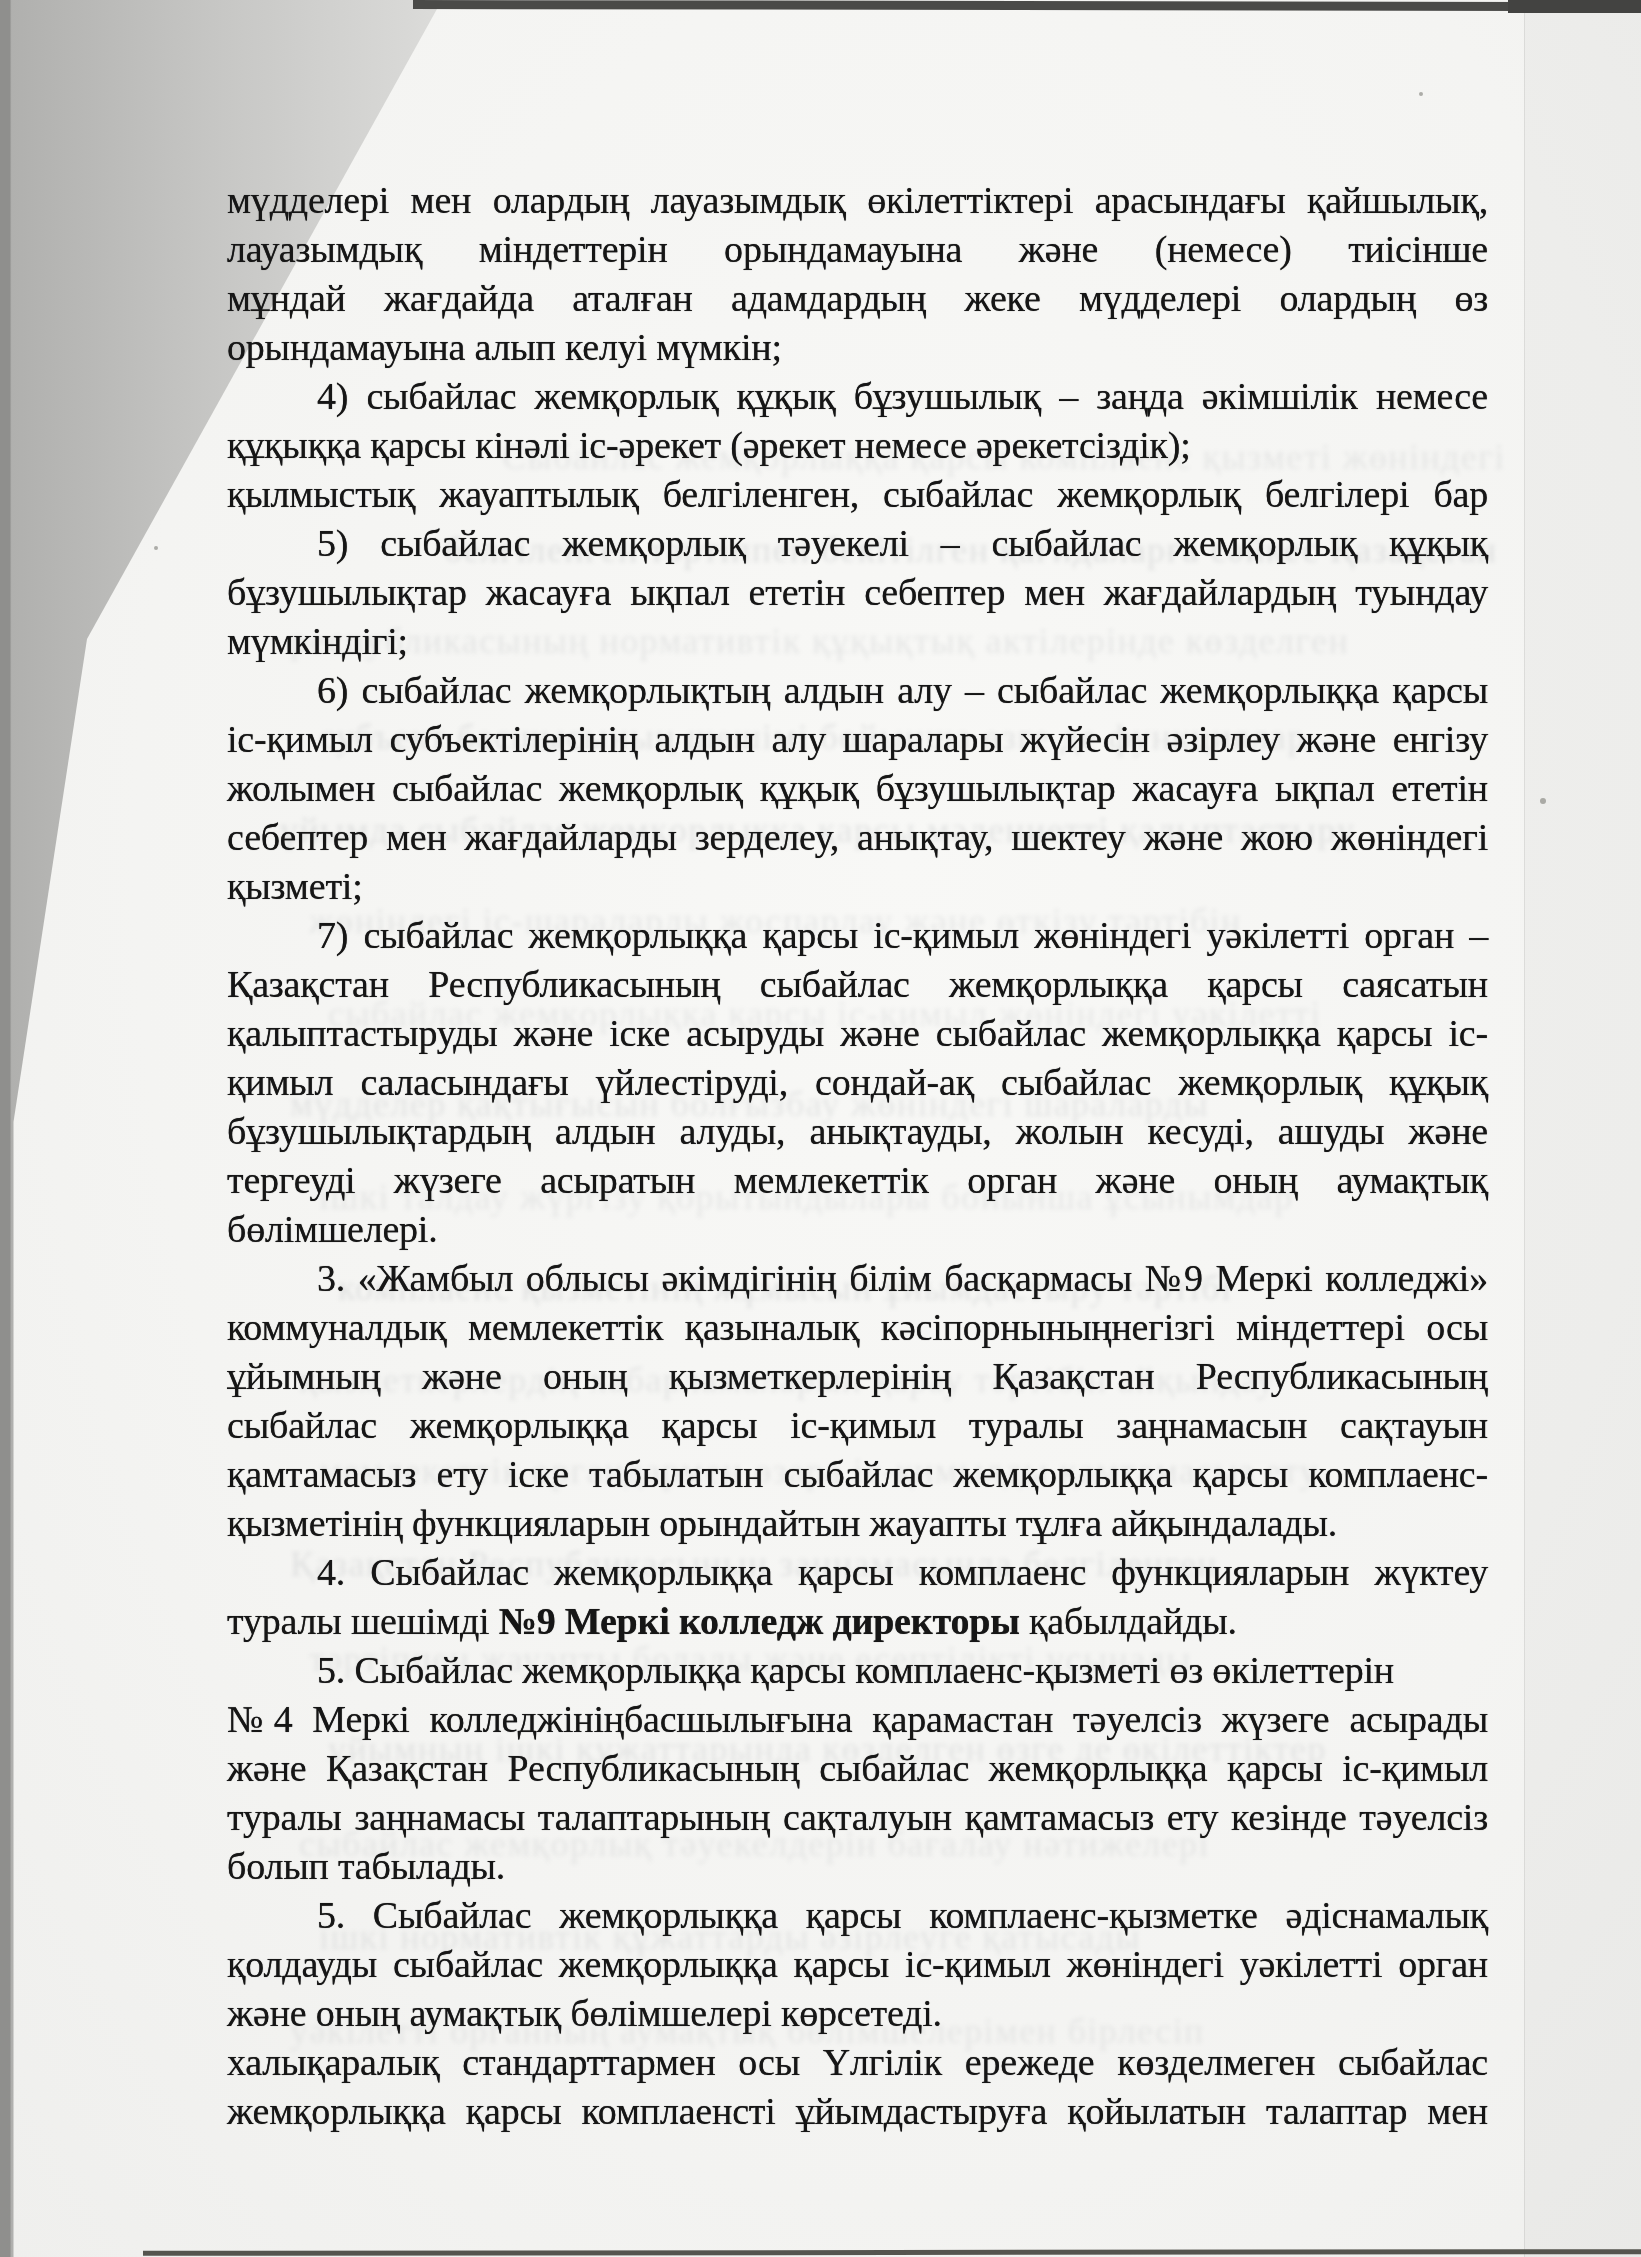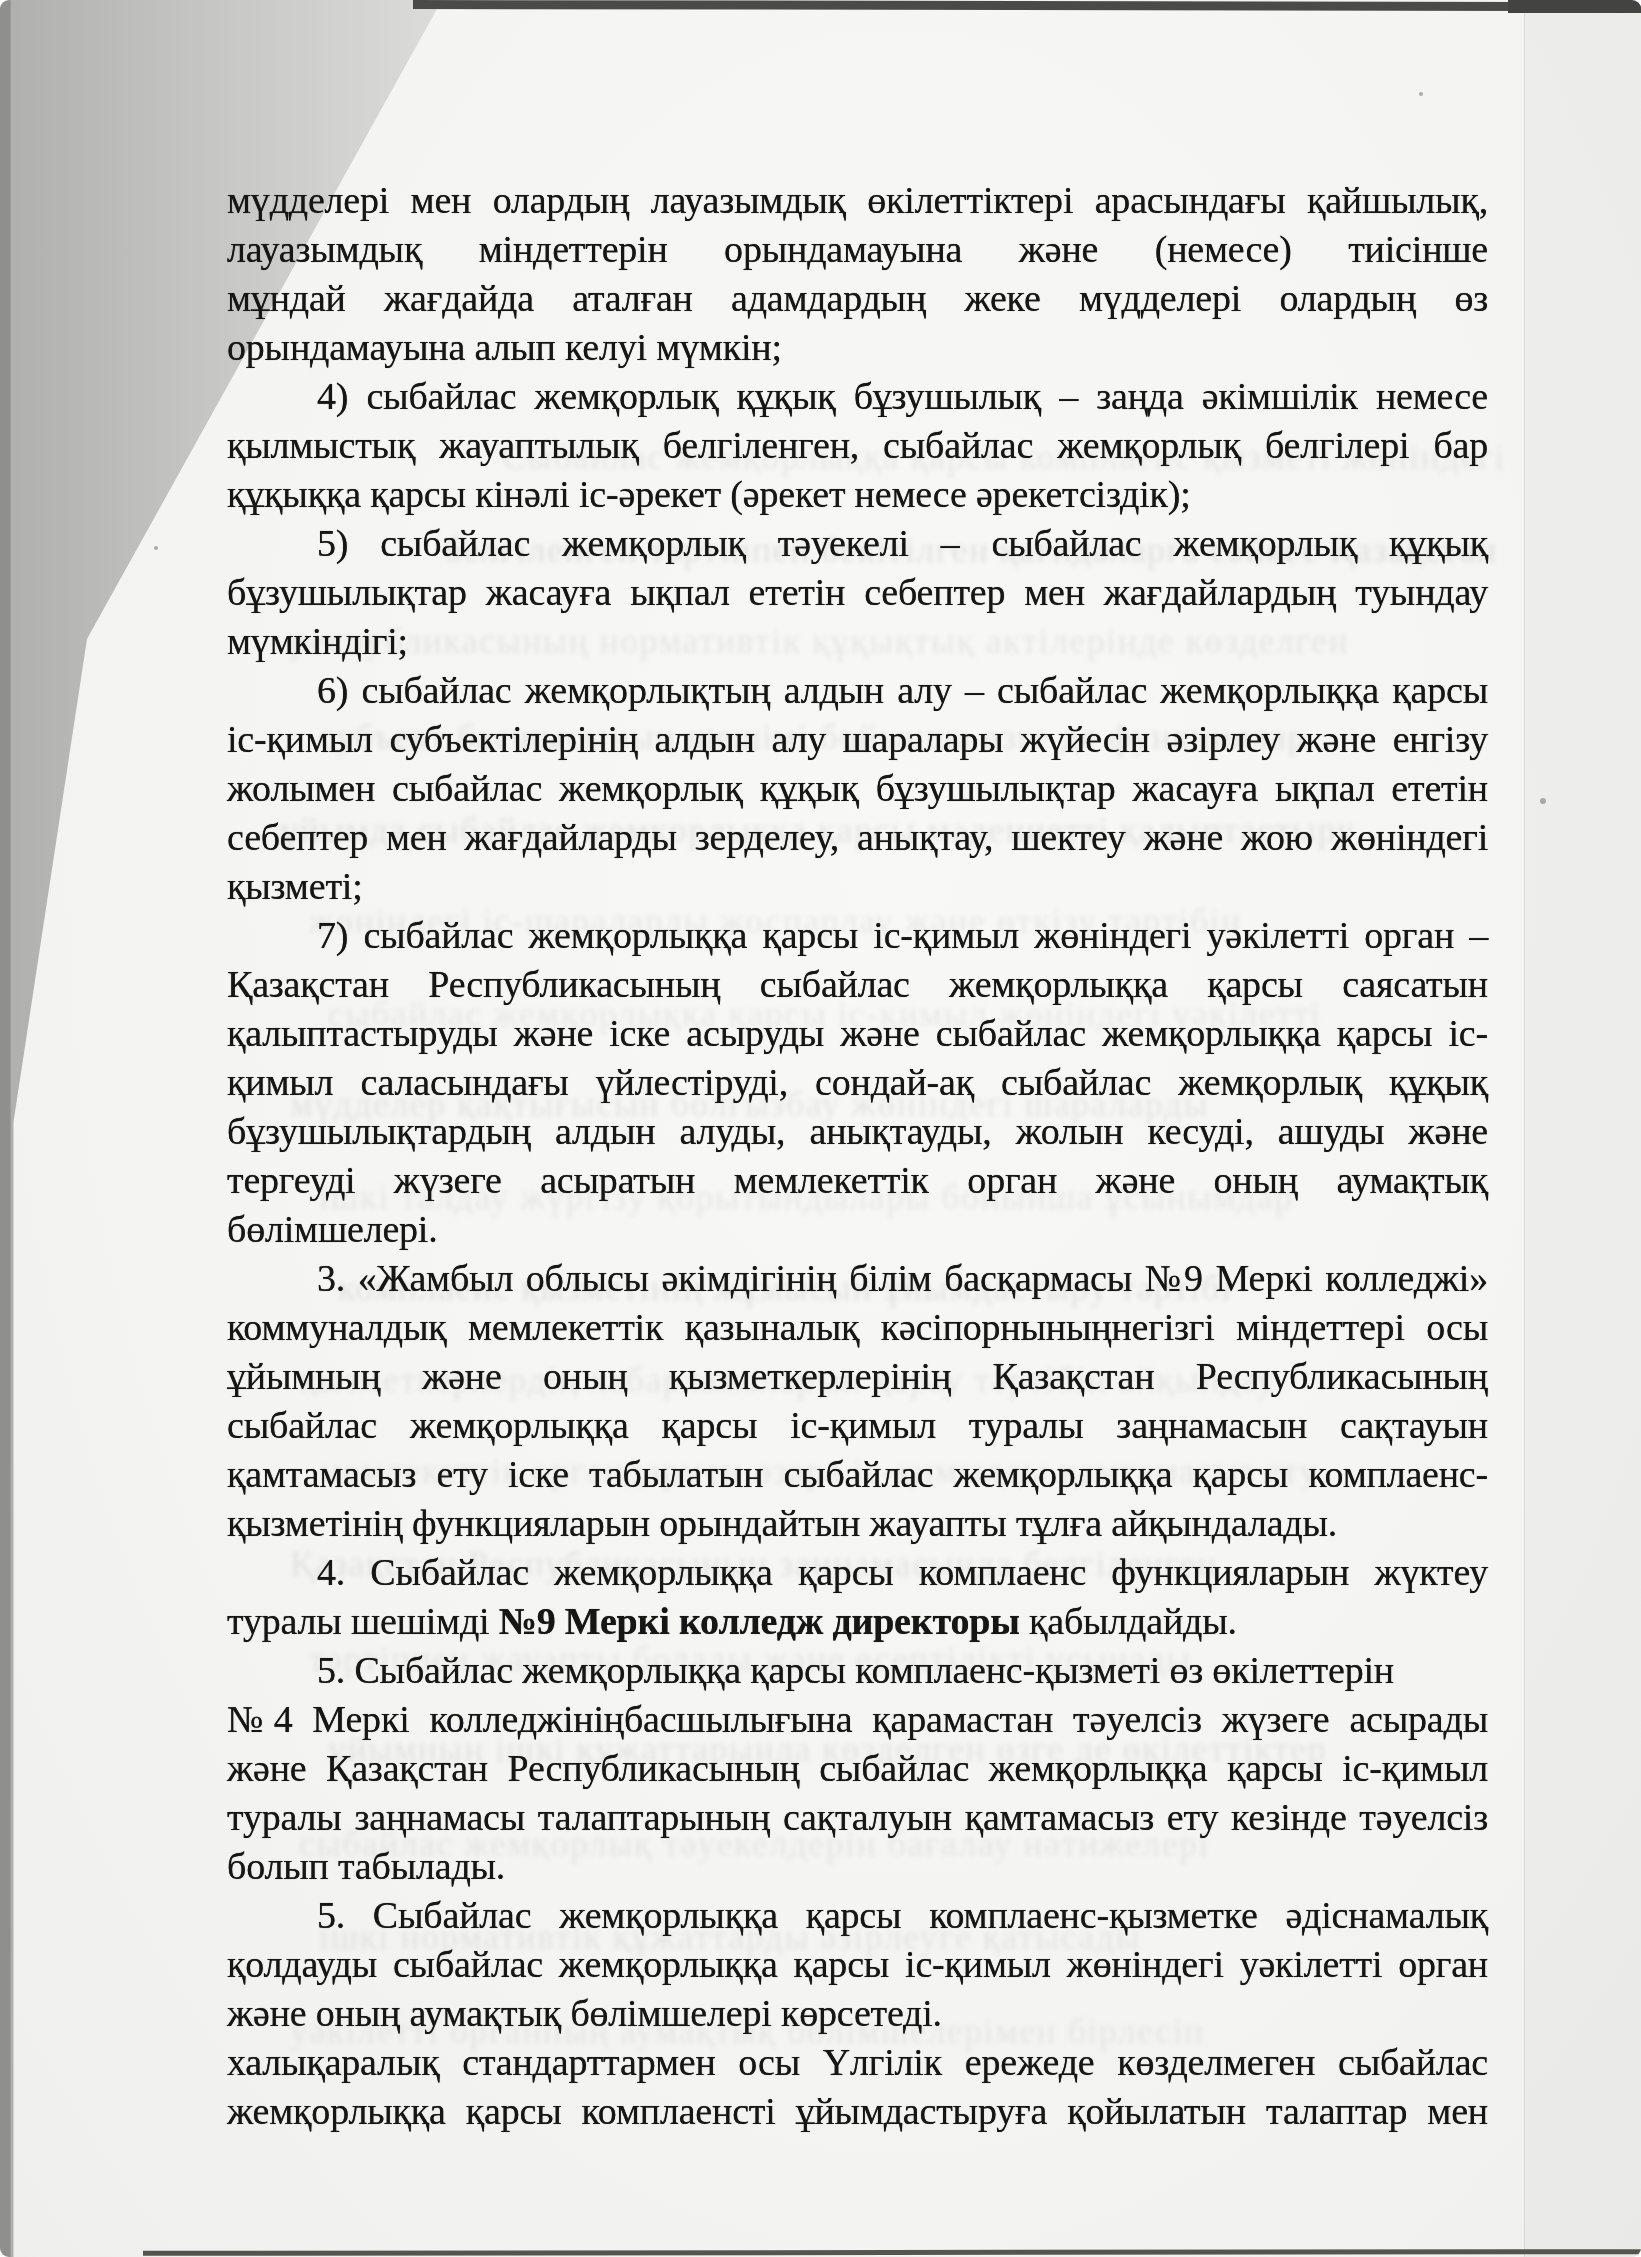--- a/index.html
+++ b/index.html
@@ -10,21 +10,20 @@
     overflow: hidden;
     background: #ffffff;
     font-family: "Liberation Serif", "DejaVu Serif", serif;
   }
   .scan {
     position: relative;
     width: 1641px;
     height: 2257px;
     overflow: hidden;
     background: #f6f6f4;
-    border-radius: 9px;
   }
   
   .scanner-bg {
     position: absolute;
     inset: 0;
     background: linear-gradient(to right,
       #8f8f8d 0px, #8f8f8d 9.7px,
       #b0b0ae 11.6px, #c6c6c4 212px,
       #d8d8d6 406px, #e4e4e2 502px, #ececea 676px);
     z-index: 0;
@@ -142,22 +141,22 @@
       <div class="ghost" style="top: 1823px; left: 299px; opacity: 0.13;">сыбайлас жемқорлық тәуекелдерін бағалау нәтижелері</div>
       <div class="ghost" style="top: 1916px; left: 319px; opacity: 0.14;">ішкі нормативтік құжаттарды әзірлеуге қатысады</div>
       <div class="ghost" style="top: 2010px; left: 290px; opacity: 0.12;">уәкілетті органның аумақтық бөлімшелерімен бірлесіп</div>
     </div>
   <div class="text-block" id="text-block">
       <div class="line">мүдделері мен олардың лауазымдық өкілеттіктері арасындағы қайшылық,</div>
       <div class="line">лауазымдық міндеттерін орындамауына және (немесе) тиісінше</div>
       <div class="line">мұндай жағдайда аталған адамдардың жеке мүдделері олардың өз</div>
       <div class="line last">орындамауына алып келуі мүмкін;</div>
       <div class="line ind">4) сыбайлас жемқорлық құқық бұзушылық – заңда әкімшілік немесе</div>
+      <div class="line last">құқыққа қарсы кінәлі іс-әрекет (әрекет немесе әрекетсіздік);</div>
       <div class="line">қылмыстық жауаптылық белгіленген, сыбайлас жемқорлық белгілері бар</div>
-      <div class="line last">құқыққа қарсы кінәлі іс-әрекет (әрекет немесе әрекетсіздік);</div>
       <div class="line ind">5) сыбайлас жемқорлық тәуекелі – сыбайлас жемқорлық құқық</div>
       <div class="line">бұзушылықтар жасауға ықпал ететін себептер мен жағдайлардың туындау</div>
       <div class="line last">мүмкіндігі;</div>
       <div class="line ind">6) сыбайлас жемқорлықтың алдын алу – сыбайлас жемқорлыққа қарсы</div>
       <div class="line">іс-қимыл субъектілерінің алдын алу шаралары жүйесін әзірлеу және енгізу</div>
       <div class="line">жолымен сыбайлас жемқорлық құқық бұзушылықтар жасауға ықпал ететін</div>
       <div class="line">себептер мен жағдайларды зерделеу, анықтау, шектеу және жою жөніндегі</div>
       <div class="line last">қызметі;</div>
       <div class="line ind">7) сыбайлас жемқорлыққа қарсы іс-қимыл жөніндегі уәкілетті орган –</div>
       <div class="line">Қазақстан Республикасының сыбайлас жемқорлыққа қарсы саясатын</div>

